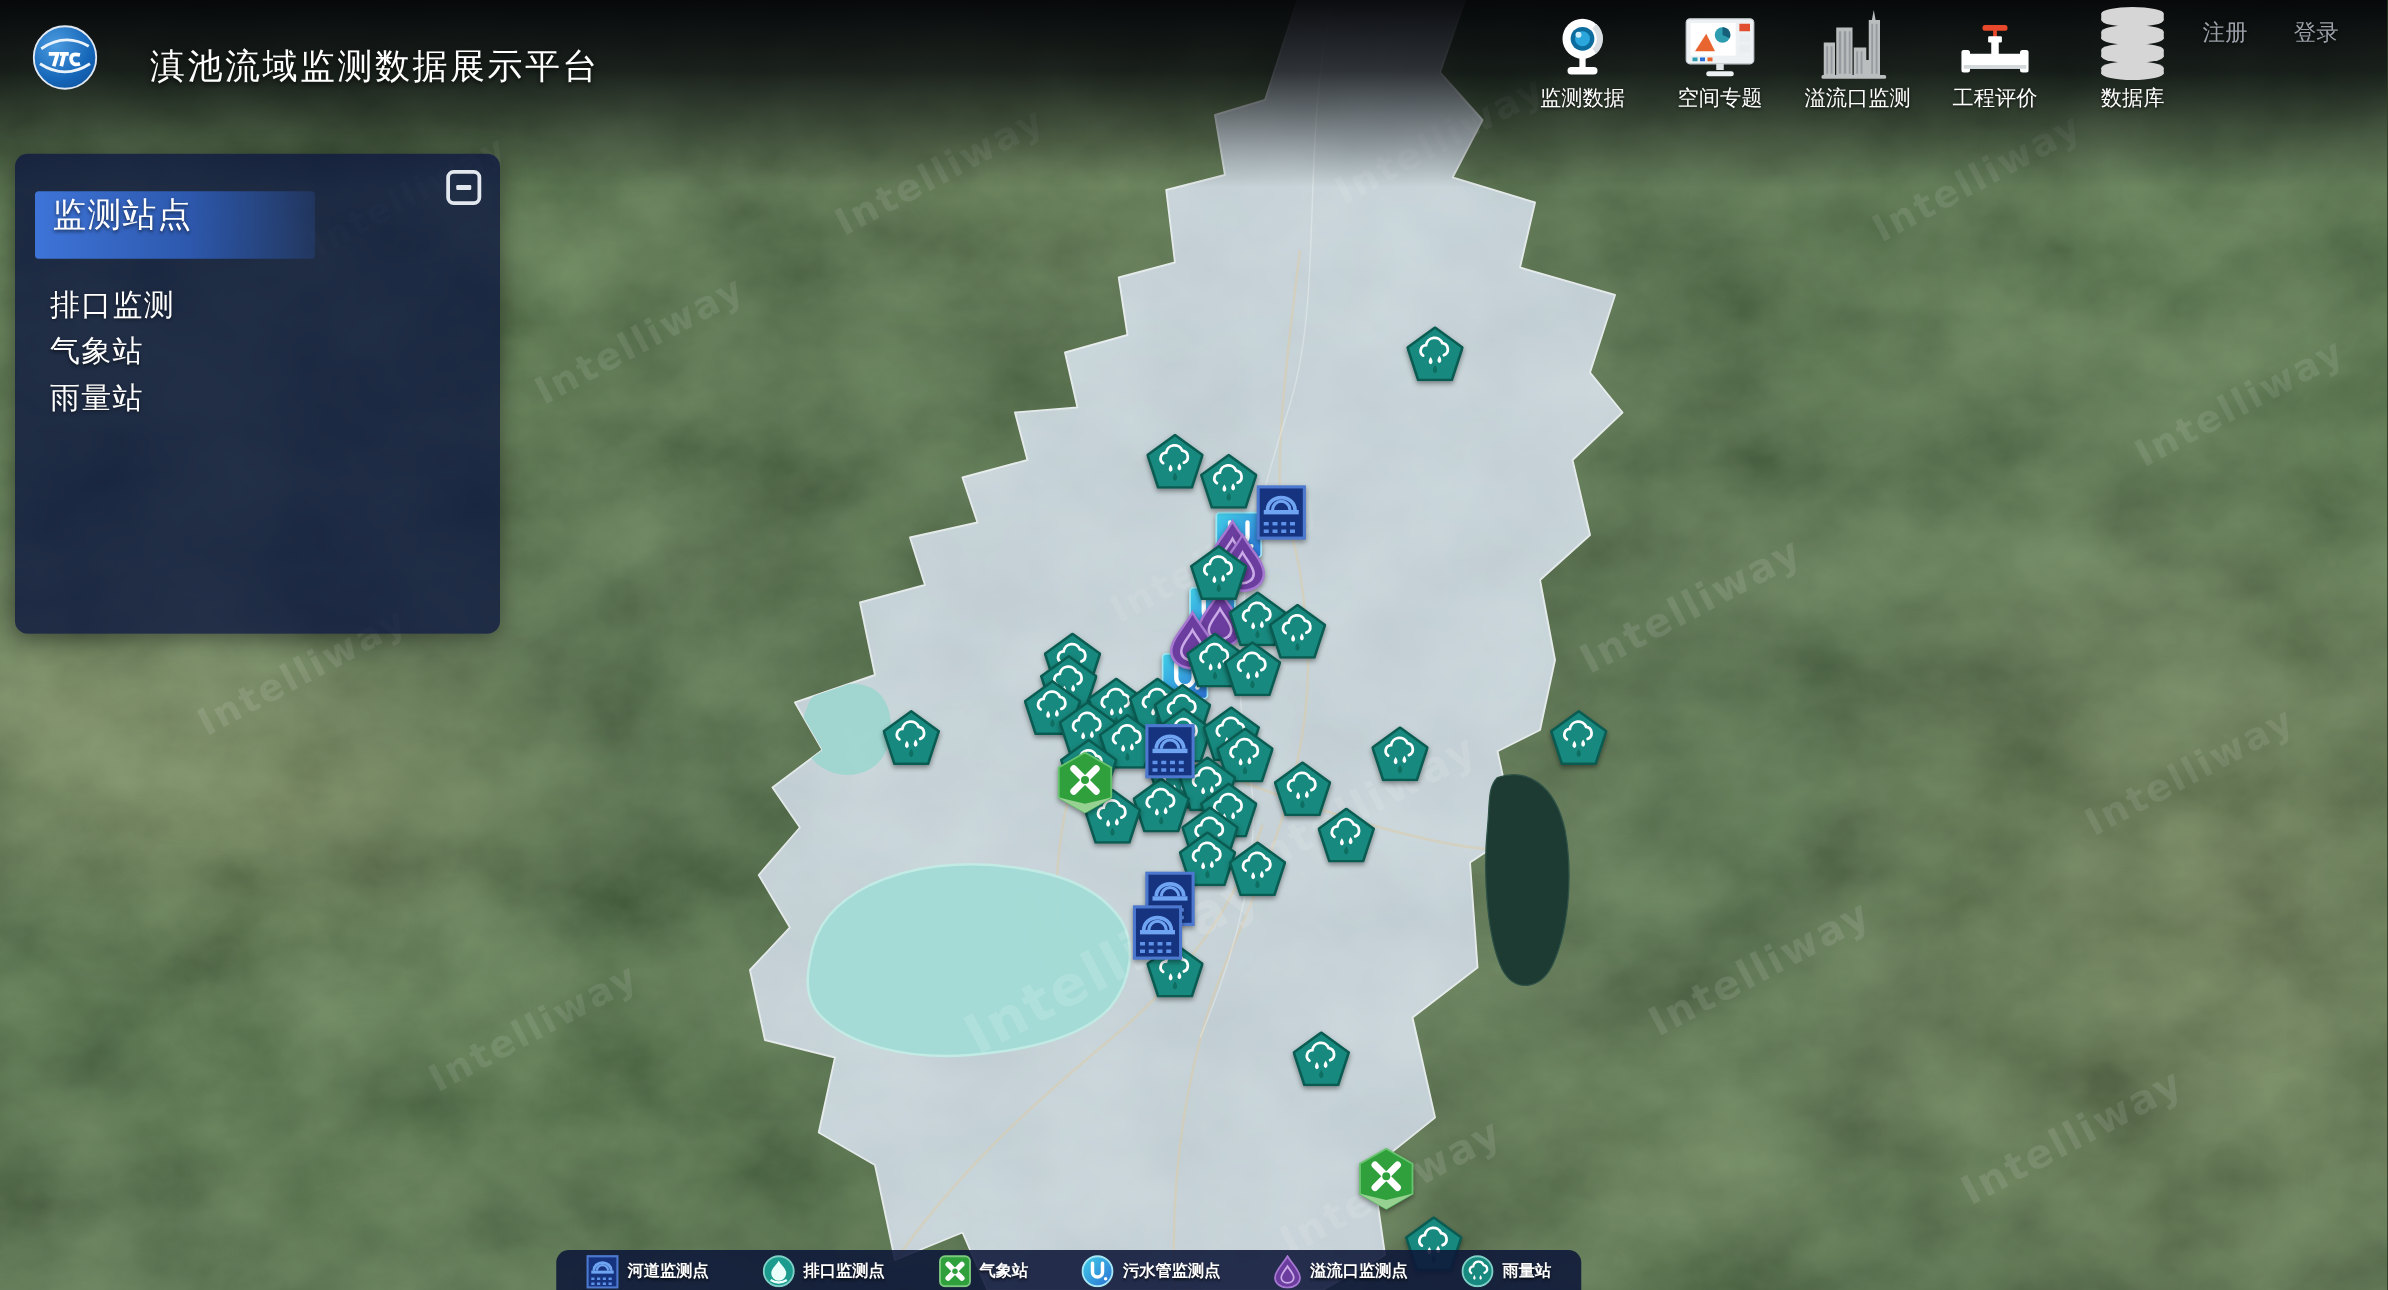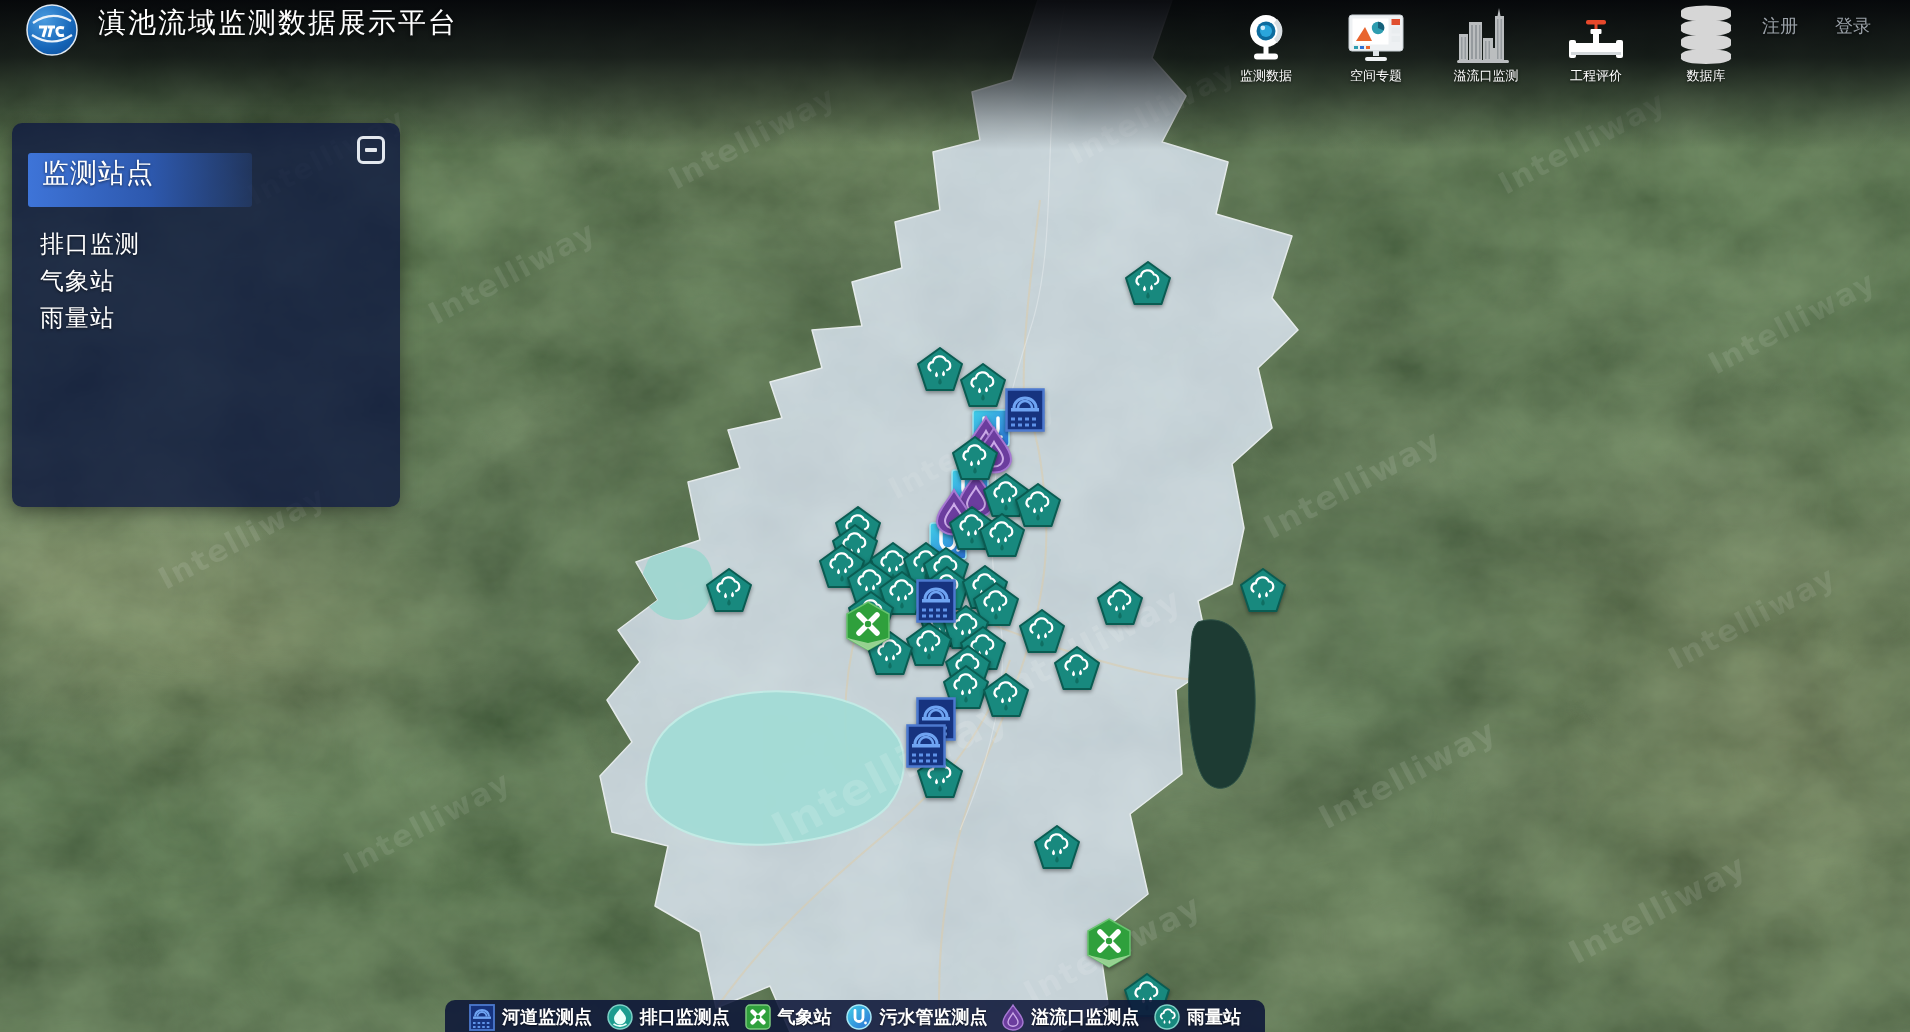--- a/index.html
+++ b/index.html
@@ -24,26 +24,26 @@
       transform:rotate(-28deg);white-space:nowrap;letter-spacing:2px;}
 
   
   .marker-layer{position:absolute;inset:0;z-index:6;}
   .marker{position:absolute;transform:translate(-50%,-50%);
           filter:drop-shadow(0 2px 2px rgba(0,0,0,.4));cursor:pointer;}
 
   
   .top-fade{position:absolute;left:0;top:0;width:1910px;height:150px;z-index:10;pointer-events:none;
     background:linear-gradient(rgba(3,4,8,.96) 0%, rgba(4,6,10,.78) 38%, rgba(6,8,12,0) 100%);}
-  .brand{position:absolute;left:26px;top:4px;z-index:12;display:flex;align-items:flex-start;gap:20px;}
+  .brand{position:absolute;left:26px;top:20px;z-index:12;display:flex;align-items:flex-end;gap:42px;}
   .app-title{color:#fff;font-size:28px;letter-spacing:2px;text-shadow:0 2px 4px rgba(0,0,0,.8);}
   .nav{position:absolute;left:1218px;top:3px;z-index:12;display:flex;gap:14px;}
   .nav-item{width:96px;display:flex;flex-direction:column;align-items:center;cursor:pointer;}
   .nav-icon{height:61px;display:flex;align-items:flex-end;justify-content:center;}
-  .nav-label{margin-top:3px;color:#fff;font-size:13px;text-shadow:0 1px 3px rgba(0,0,0,.85);}
+  .nav-label{margin-top:3px;color:#fff;font-size:17px;text-shadow:0 1px 3px rgba(0,0,0,.85);}
   .auth{position:absolute;left:1762px;top:14px;z-index:12;display:flex;gap:37px;}
   .auth a{color:#9aa1a8;font-size:18px;text-decoration:none;cursor:pointer;text-shadow:0 1px 3px rgba(0,0,0,.7);}
 
   
   .sidebar{position:absolute;left:12px;top:123px;width:388px;height:384px;z-index:30;
     background:rgba(13,23,62,.80);border-radius:10px;box-shadow:0 4px 20px rgba(0,0,0,.45);}
   .sidebar-min{position:absolute;top:13px;right:15px;width:22px;height:22px;
     border:3px solid rgba(238,242,248,.95);border-radius:6px;cursor:pointer;
     display:flex;align-items:center;justify-content:center;}
   .sidebar-min .bar{width:12px;height:3.5px;background:rgba(238,242,248,.95);border-radius:1px;}
@@ -54,21 +54,21 @@
   .sidebar-menu{list-style:none;margin:19px 0 0 0;padding:0;}
   .sidebar-menu li{height:37px;line-height:37px;padding-left:28px;color:#fff;font-size:24px;
     letter-spacing:1px;cursor:pointer;text-shadow:0 1px 3px rgba(0,0,0,.6);}
 
   
   .legend{position:absolute;left:445px;top:1000px;width:820px;height:46px;z-index:20;
     background:rgba(12,22,56,.88);border-radius:10px 10px 0 0;
     display:flex;align-items:center;justify-content:space-between;
     padding:0 24px 12px 24px;box-sizing:border-box;}
   .legend-item{display:flex;align-items:center;gap:7px;}
-  .legend-item span{color:#fff;font-size:18px;font-weight:bold;white-space:nowrap;
+  .legend-item span{color:#fff;font-size:13px;font-weight:bold;white-space:nowrap;
     text-shadow:0 1px 2px rgba(0,0,0,.7);}
 </style>
 </head>
 <body>
 
 <div class="map-base"></div>
 
 <svg class="map-svg" viewBox="0 0 1910 1032">
   <defs>
     <filter id="terr" x="0" y="0" width="100%" height="100%">

